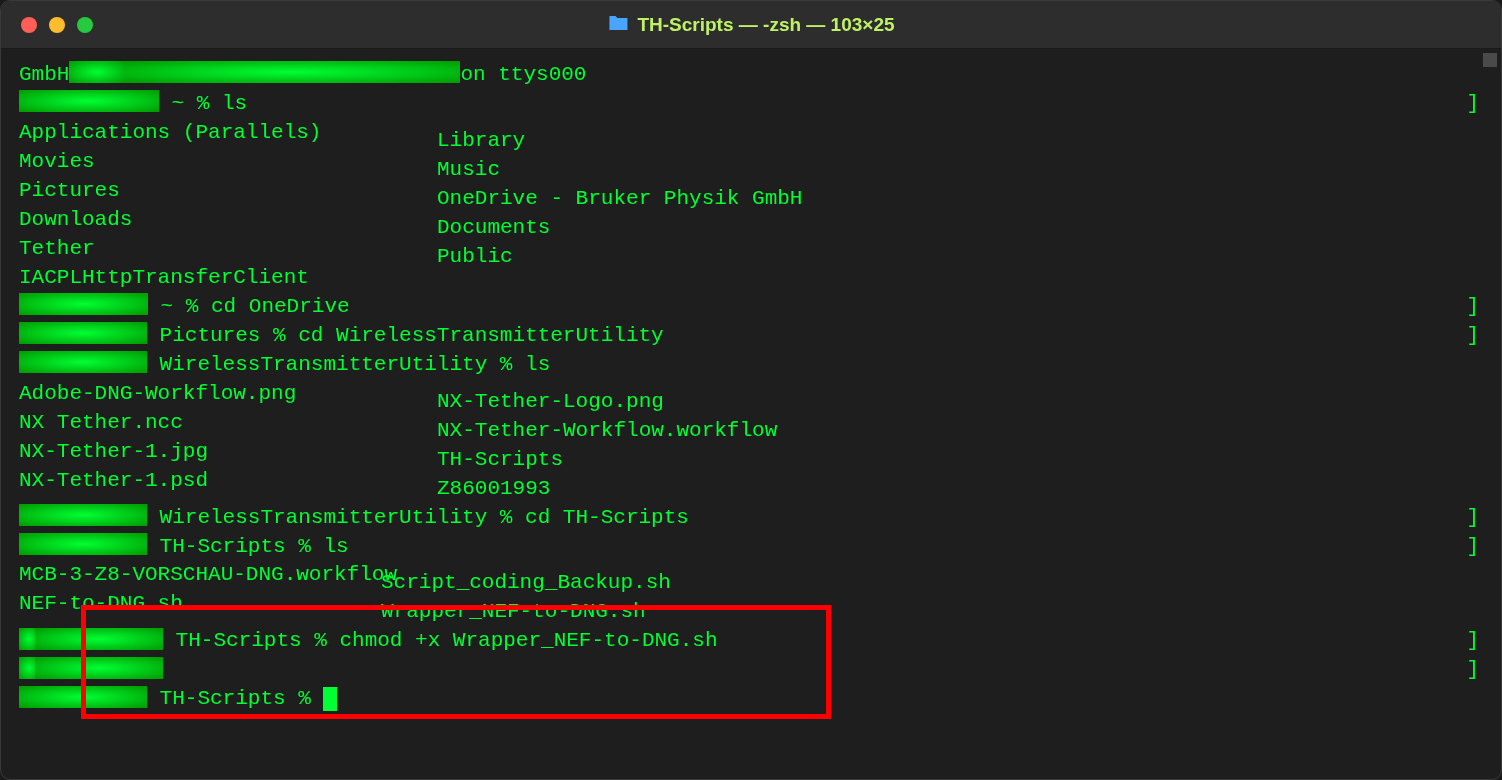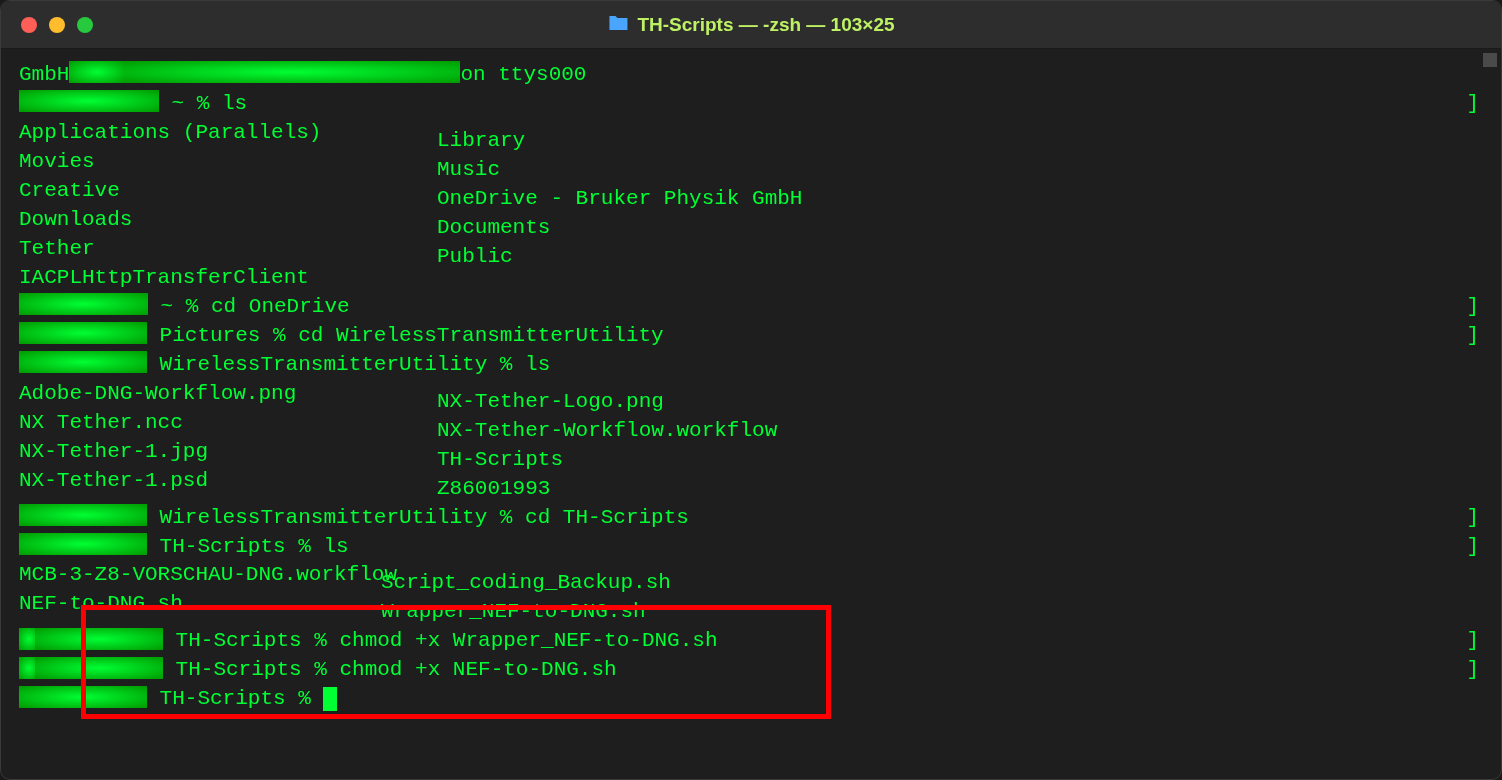--- a/index.html
+++ b/index.html
@@ -155,21 +155,21 @@
 
   <div class="terminal-body">
     <div class="line"><span>GmbH</span><span class="redacted redacted-1"></span><span class="redacted redacted-2"></span><span>on ttys000</span></div>
 
     <div class="line"><span class="redacted redacted-3"></span><span> ~ % ls</span><span class="right-bracket">]</span></div>
 
     <div class="columns">
       <div class="col1">
         <div class="line">Applications (Parallels)</div>
         <div class="line">Movies</div>
-        <div class="line">Creative</div>
+        <div class="line">Pictures</div>
         <div class="line">Downloads</div>
         <div class="line">Tether</div>
         <div class="line">IACPLHttpTransferClient</div>
       </div>
       <div class="col2">
         <div class="line">Library</div>
         <div class="line">Music</div>
         <div class="line">OneDrive - Bruker Physik GmbH</div>
         <div class="line">Documents</div>
         <div class="line">Public</div>
@@ -203,18 +203,18 @@
         <div class="line">MCB-3-Z8-VORSCHAU-DNG.workflow</div>
         <div class="line">NEF-to-DNG.sh</div>
       </div>
       <div class="col2">
         <div class="line">Script_coding_Backup.sh</div>
         <div class="line">Wrapper_NEF-to-DNG.sh</div>
       </div>
     </div>
 
     <div class="line"><span class="redacted redacted-8"></span><span class="redacted redacted-7" style="margin-left:-4px"></span><span> TH-Scripts % chmod +x Wrapper_NEF-to-DNG.sh</span><span class="right-bracket">]</span></div>
-    <div class="line"><span class="redacted redacted-9"></span><span class="redacted redacted-7" style="margin-left:-4px"></span><span> TH-Scripts % chmod +x NEF-to-DNG.sh</span><span class="right-bracket">]</span></div>
+    <div class="line"><span class="redacted redacted-9"></span><span class="redacted redacted-7" style="margin-left:-4px"></span><span class="right-bracket">]</span></div>
     <div class="line"><span class="redacted redacted-7"></span><span> TH-Scripts % </span><span class="cursor"></span></div>
 
     <div class="highlight-box" style="left:80px; top:556px; width:750px; height:114px;"></div>
   </div>
 </div>
 
 </body></html>

